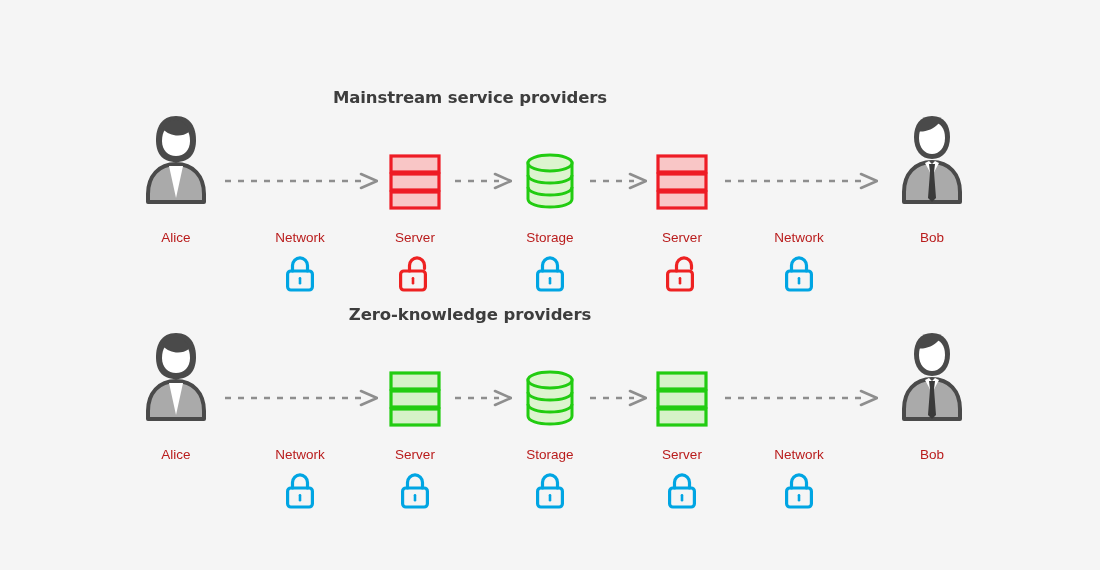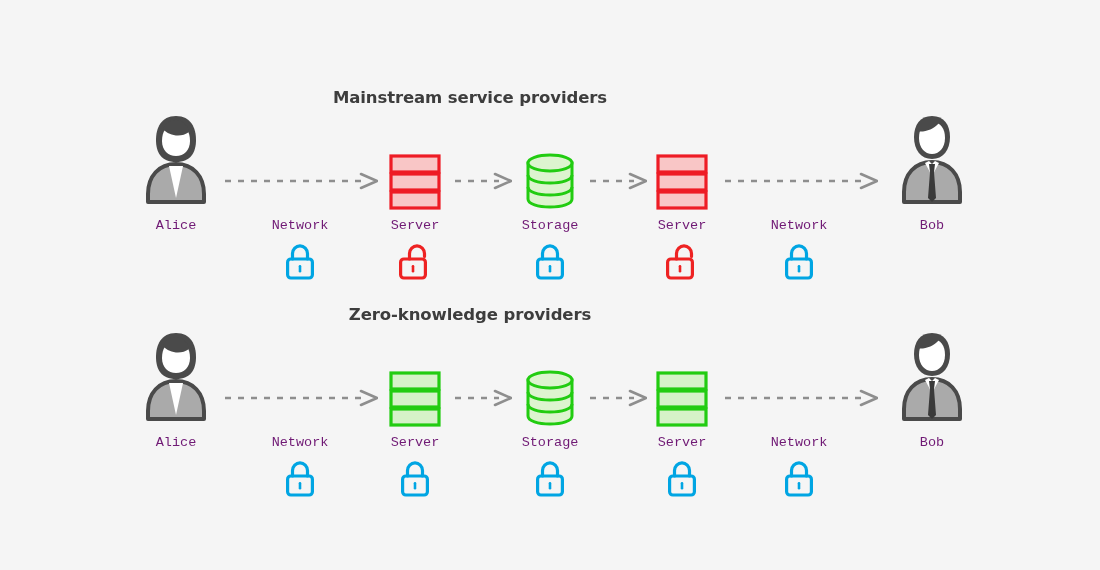--- a/index.html
+++ b/index.html
@@ -54,24 +54,24 @@
     margin-left: -60px;
     text-align: center;
   }
   .node .glyph {
     height: 100px;
     display: flex;
     align-items: flex-end;
     justify-content: center;
   }
   .node .label {
-    margin-top: 8px;
+    margin-top: 20px;
     font-size: 13.5px;
-    color: #701a75;
-    font-family: Liberation Mono, monospace;
+    color: #b91c1c;
+    font-family: Liberation Sans, sans-serif;
     line-height: 16px;
   }
   .node .lockwrap {
     height: 40px;
     margin-top: 8px;
     display: flex;
     align-items: center;
     justify-content: center;
   }
   .node .lockwrap.empty { visibility: hidden; }

